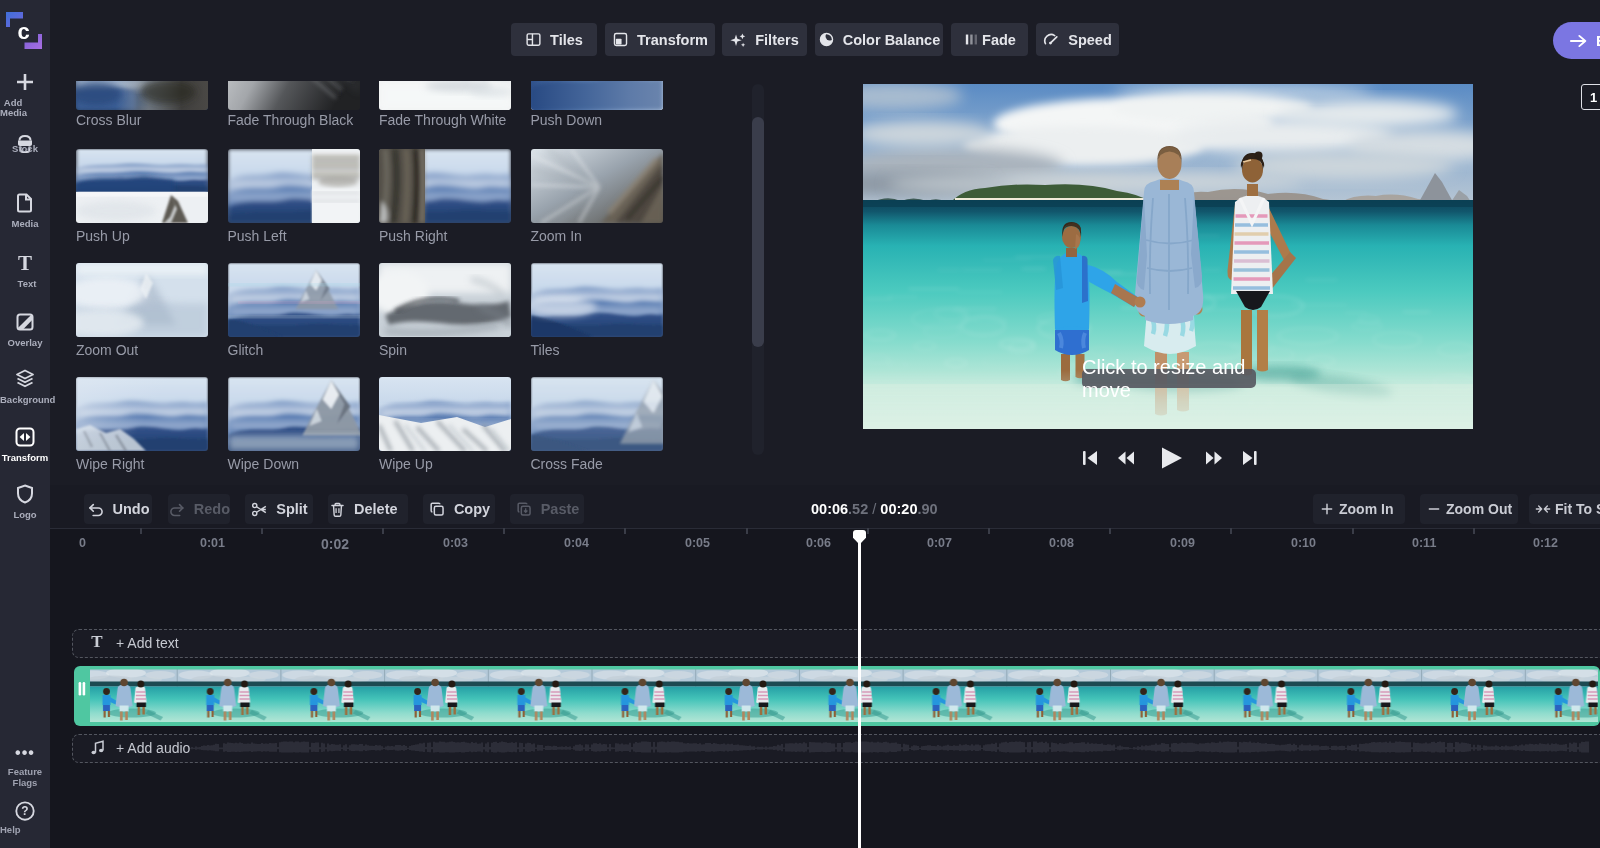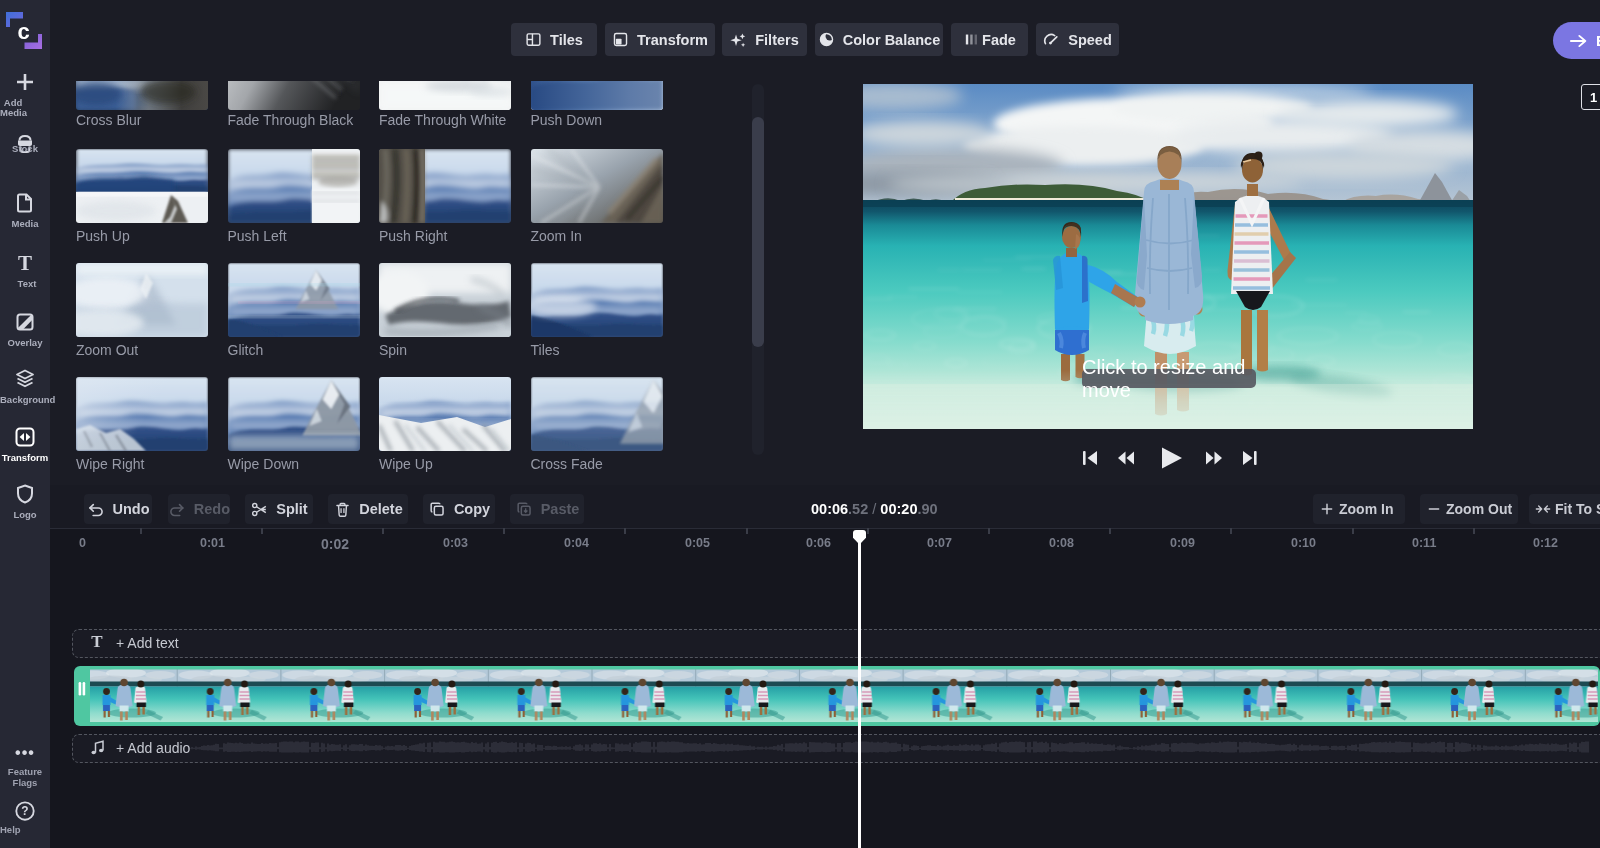--- a/index.html
+++ b/index.html
@@ -633,21 +633,21 @@
     <span>Redo</span>
   </div>
 <div class="abs" style="left:245px;top:494px;width:68px;height:30px;background:#20222c;border-radius:4px;display:flex;align-items:center;justify-content:center;gap:7px;color:#d2d4dc;font-size:14.5px;font-weight:700">
 <svg width="19" height="19" viewBox="0 0 24 24">
       <circle cx="6" cy="7" r="2.6" fill="none" stroke="#d2d4dc" stroke-width="1.8"></circle>
       <circle cx="6" cy="17" r="2.6" fill="none" stroke="#d2d4dc" stroke-width="1.8"></circle>
       <path d="M8.3 8.5 L20 16 M8.3 15.5 L20 8 M14 12 l6 0" stroke="#d2d4dc" stroke-width="1.8" fill="none"></path>
     </svg>
     <span>Split</span>
   </div>
-<div class="abs" style="left:328px;top:494px;width:80px;height:30px;background:#20222c;border-radius:4px;display:flex;align-items:center;justify-content:center;gap:7px;color:#d2d4dc;font-size:14.5px;font-weight:700">
+<div class="abs" style="left:328px;top:494px;width:80px;height:30px;background:#20222c;border-radius:4px;display:flex;align-items:center;gap:7px;color:#d2d4dc;font-size:14.5px;font-weight:700">
 <svg width="19" height="19" viewBox="0 0 24 24">
       <path d="M5 7 h14 M9 7 V5.5 q0-1 1-1 h4 q1 0 1 1 V7 M7 7 l.8 12 q.1 1.5 1.6 1.5 h5.2 q1.5 0 1.6-1.5 L17 7" stroke="#d2d4dc" stroke-width="1.8" fill="none" stroke-linecap="round"></path>
       <path d="M10.2 10.5 v6 M13.8 10.5 v6" stroke="#d2d4dc" stroke-width="1.6"></path>
     </svg>
     <span>Delete</span>
   </div>
 <div class="abs" style="left:423px;top:494px;width:72px;height:30px;background:#20222c;border-radius:4px;display:flex;align-items:center;justify-content:center;gap:7px;color:#d2d4dc;font-size:14.5px;font-weight:700">
 <svg width="19" height="19" viewBox="0 0 24 24">
       <rect x="8" y="8" width="11" height="11" rx="2" fill="none" stroke="#d2d4dc" stroke-width="1.9"></rect>
       <path d="M5.5 15 q-1.5 0 -1.5-1.5 v-8 q0-1.5 1.5-1.5 h8 q1.5 0 1.5 1.5" fill="none" stroke="#d2d4dc" stroke-width="1.9"></path>

